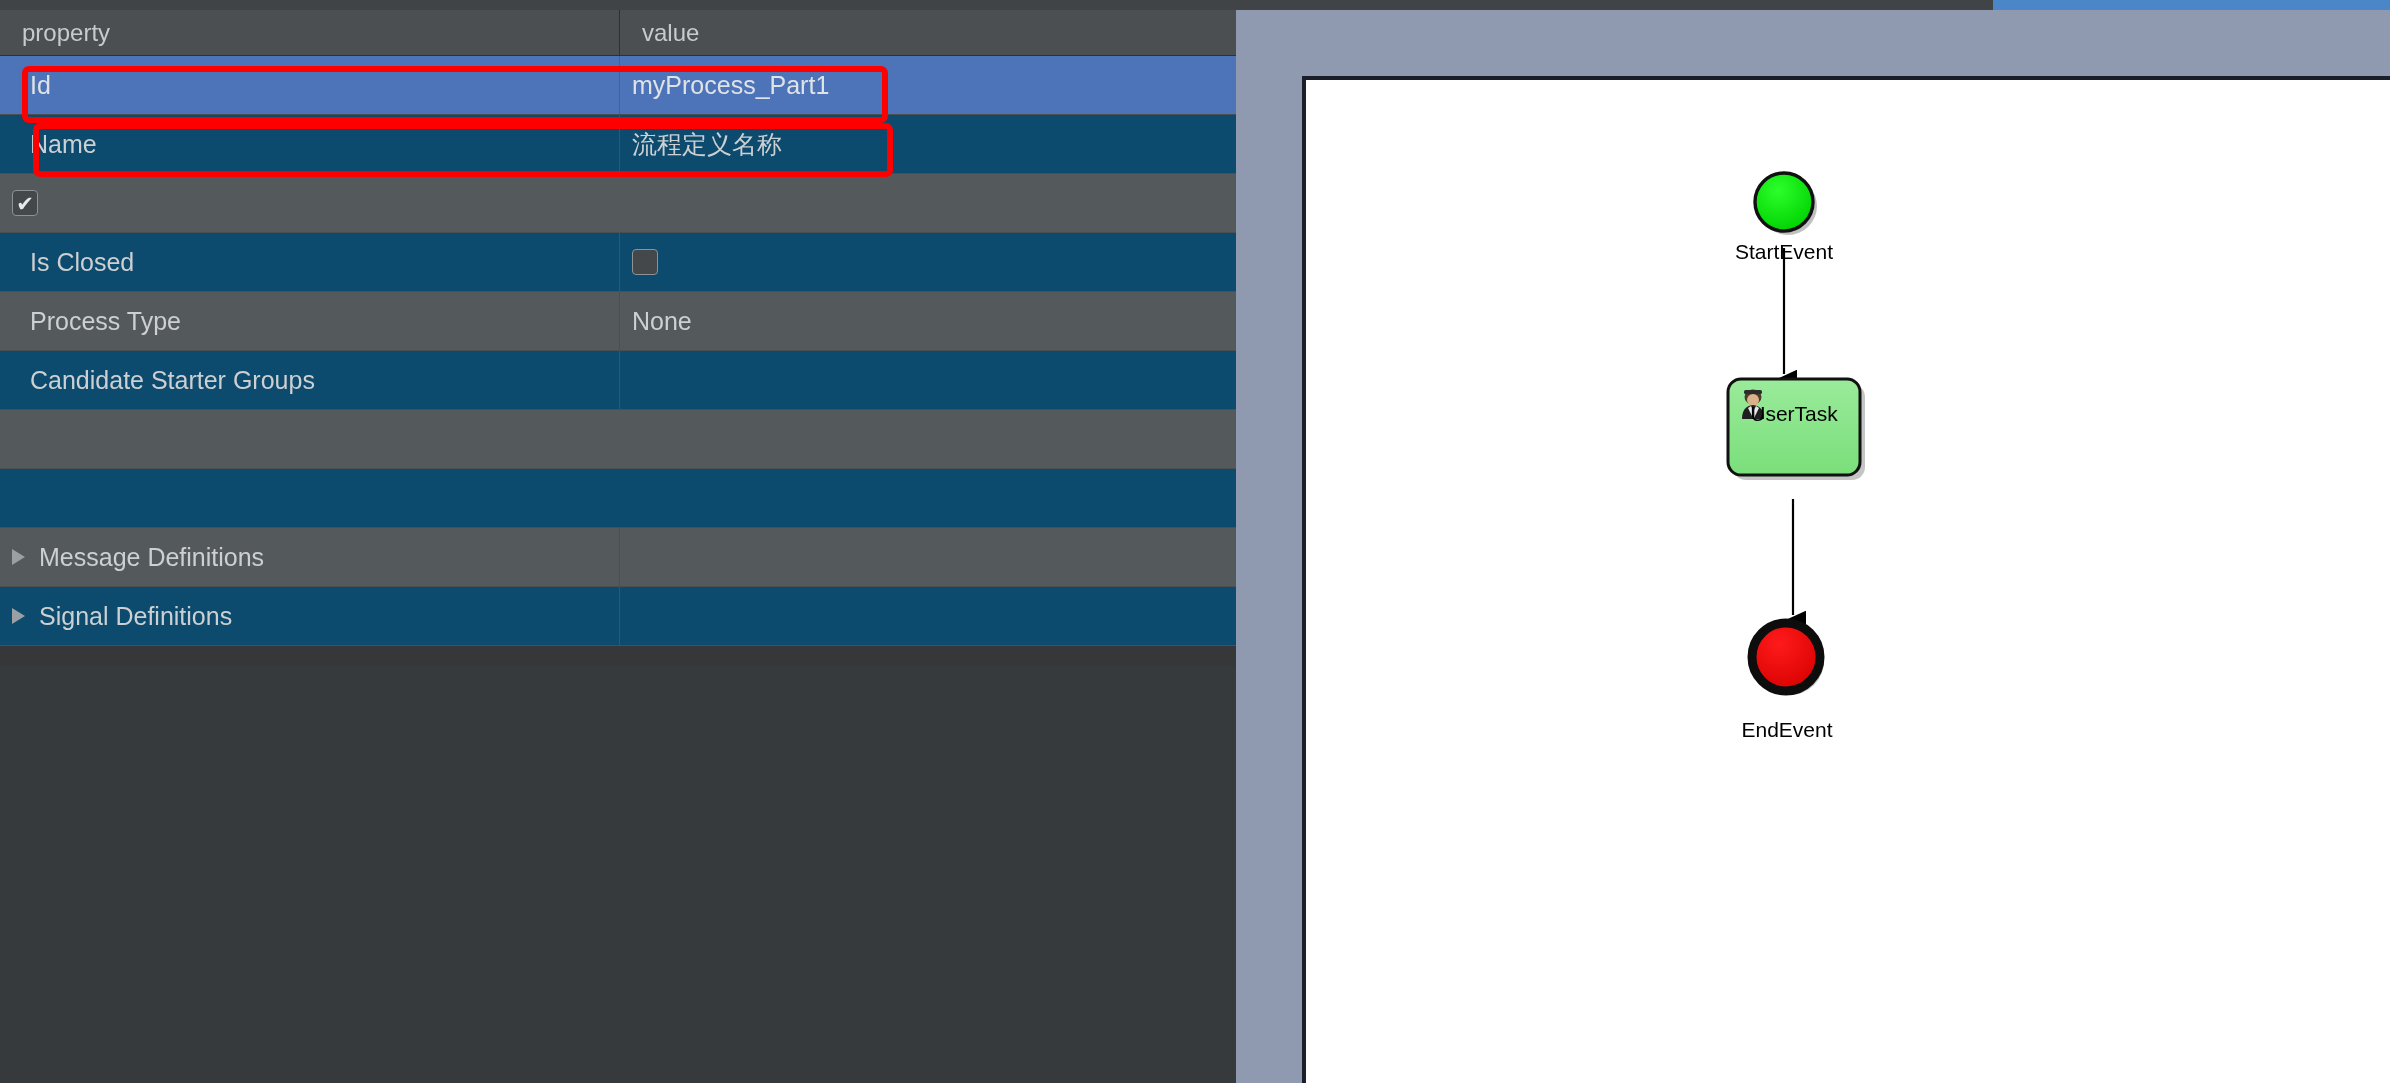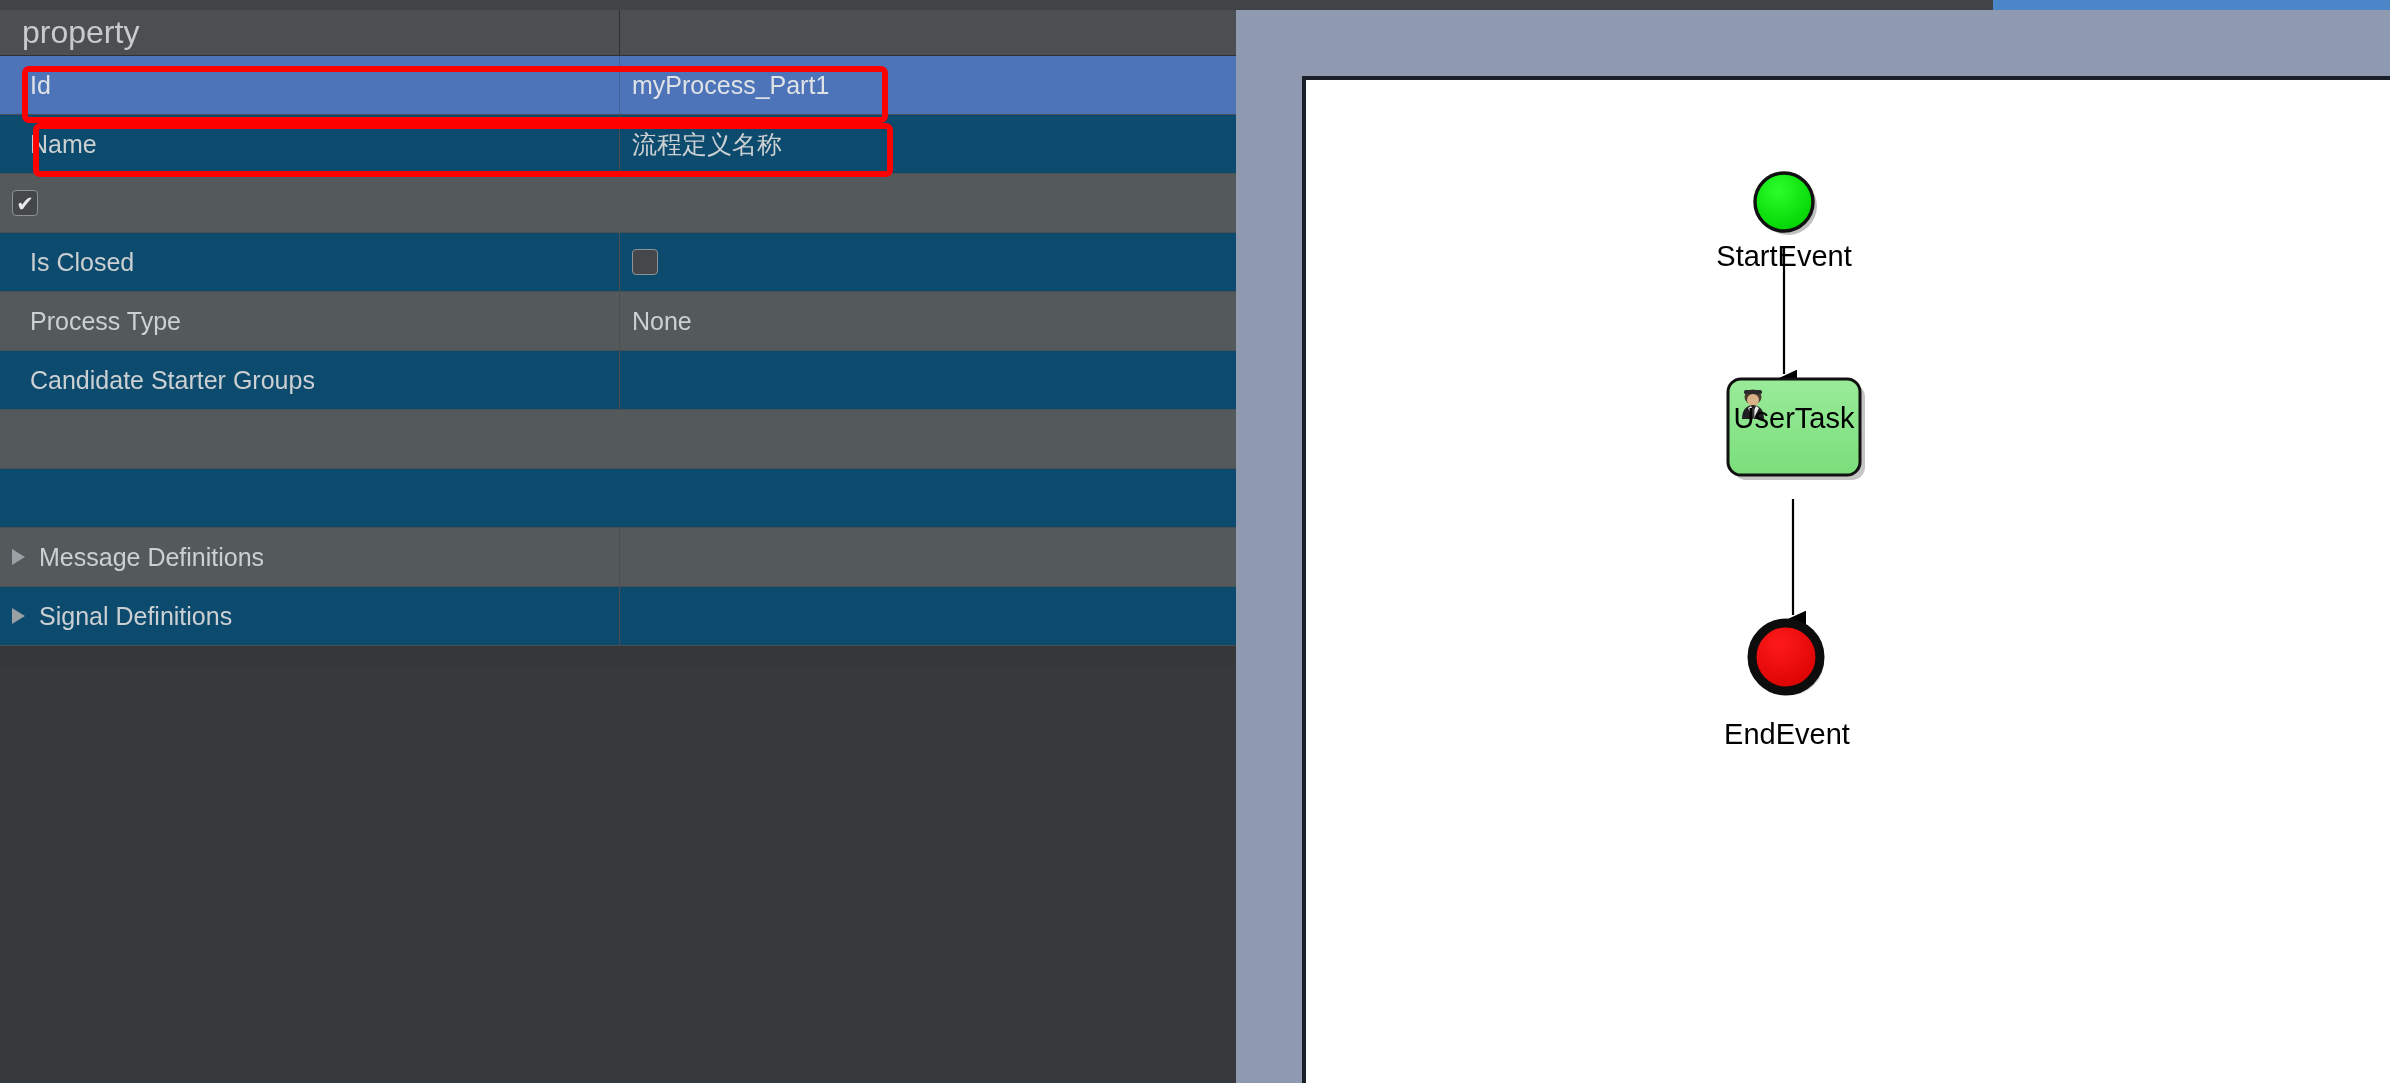--- a/index.html
+++ b/index.html
@@ -48,21 +48,21 @@
     width: 1236px;
   }
   .prop-header {
     display: flex;
     height: 46px;
     background: #4b4f52;
     border-bottom: 1px solid #2e3133;
     box-sizing: border-box;
   }
   .prop-header .hcell {
-    font-size: 32px;
+    font-size: 24px;
     color: #c7cbcd;
     display: flex;
     align-items: center;
     padding-left: 22px;
     box-sizing: border-box;
   }
   .hcell.col-prop { width: 620px; border-right: 1px solid #2e3133; }
   .hcell.col-val  { width: 616px; }
 
   .prop-row {
@@ -157,21 +157,21 @@
   }
 
   .bpmn-svg {
     position: absolute;
     left: 0; top: 0;
   }
 
   .node-label {
     position: absolute;
     font-family: "Liberation Sans", sans-serif;
-    font-size: 29px;
+    font-size: 21px;
     color: #000000;
     white-space: nowrap;
     transform: translateX(-50%);
   }
 
   .watermark {
     position: absolute;
     right: 8px;
     bottom: 10px;
     font-size: 17px;
@@ -186,20 +186,21 @@
 <div id="app">
 
   <div class="top-strip">
     <div class="top-strip-accent"></div>
   </div>
 
   <div class="prop-panel">
     <div class="prop-table">
       <div class="prop-header">
         <div class="hcell col-prop">property</div>
+        <div class="hcell col-val">value</div>
       </div>
       <div id="prop-rows">
           <div class="prop-row selected">
             <div class="cell col-prop">
               <span>Id</span>
             </div>
             <div class="cell col-val">
               <span>myProcess_Part1</span>
             </div>
           </div>

